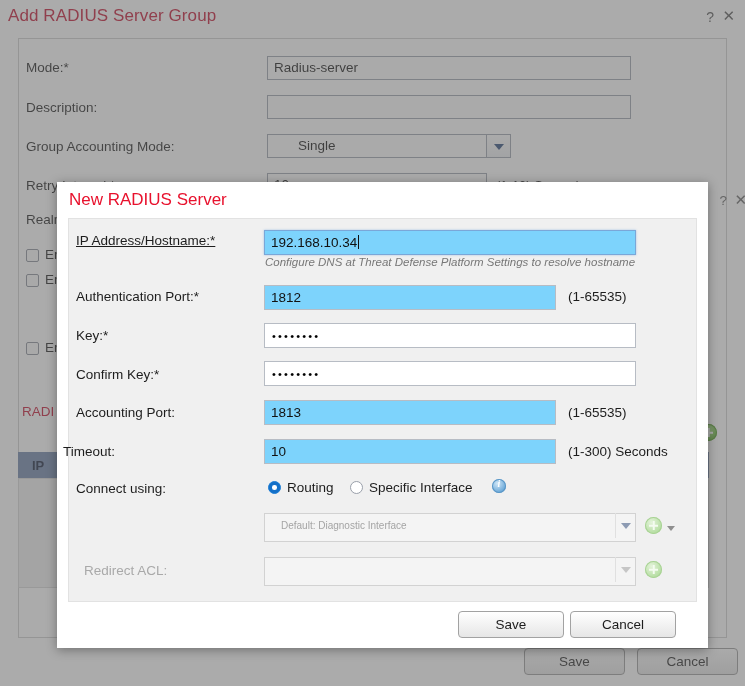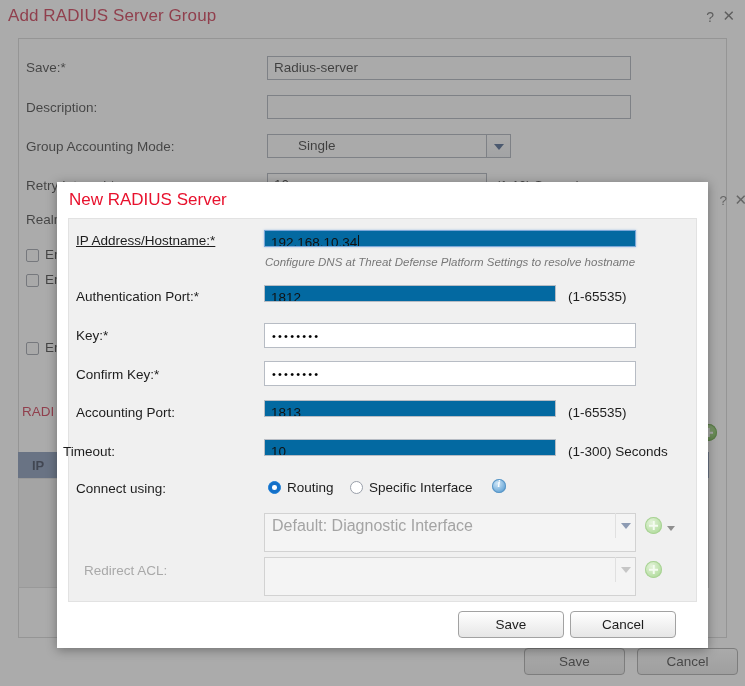--- a/index.html
+++ b/index.html
@@ -219,23 +219,23 @@
   .i-label {
     position: absolute;
     font-size: 13.5px;
     color: #1d1d1d;
     white-space: nowrap;
   }
   .i-label.disabled { color: #a9a9a9; }
 
   .i-input {
     position: absolute;
-    height: 17px;
+    height: 25px;
     border: 1px solid #b7bcc4;
-    background: #0369a1;
+    background: #7dd3fc;
     box-sizing: border-box;
     font-size: 13.5px;
     color: #111;
     line-height: 23px;
     padding-left: 6px;
     white-space: nowrap;
     overflow: hidden;
   }
   .i-input.focused {
     border: 1px solid #7aa7d8;
@@ -273,28 +273,28 @@
     position: absolute;
     left: 265px; top: 256px;
     font-size: 11.5px;
     font-style: italic;
     color: #777;
     white-space: nowrap;
   }
 
   .i-select {
     position: absolute;
-    height: 39px;
+    height: 29px;
     border: 1px solid #d2d2d2;
     background: #f4f4f4;
     box-sizing: border-box;
-    font-size: 16px;
+    font-size: 10px;
     color: #a4a4a4;
     line-height: 23px;
-    padding-left: 7px;
+    padding-left: 16px;
     white-space: nowrap;
     overflow: hidden;
   }
   .i-select-arrow {
     position: absolute;
     width: 21px; height: 25px;
     border-left: 1px solid #e0e0e0;
     box-sizing: border-box;
   }
   .i-select-arrow::after {
@@ -403,21 +403,21 @@
 <div id="outer-dialog">
 
   <div id="outer-titlebar">
     <div id="outer-title">Add RADIUS Server Group</div>
     <div id="outer-help-icon">?</div>
     <div id="outer-close-icon">✕</div>
   </div>
 
   <div id="outer-body"></div>
 
-  <div class="o-label" style="left:26px; top:60px;">Save:*</div>
+  <div class="o-label" style="left:26px; top:60px;">Mode:*</div>
   <div class="o-input" style="left:267px; top:56px; width:364px;">Radius-server</div>
 
   <div class="o-label" style="left:26px; top:100px;">Description:</div>
   <div class="o-input" style="left:267px; top:95px; width:364px;"></div>
 
   <div class="o-label" style="left:26px; top:139px;">Group Accounting Mode:</div>
   <div class="o-input" style="left:267px; top:134px; width:220px;padding-left:30px;">Single</div>
   <div class="o-select-arrow" style="left:487px; top:134px;"></div>
 
   <div class="o-label" style="left:26px; top:178px;">Retry Interval:*</div>

